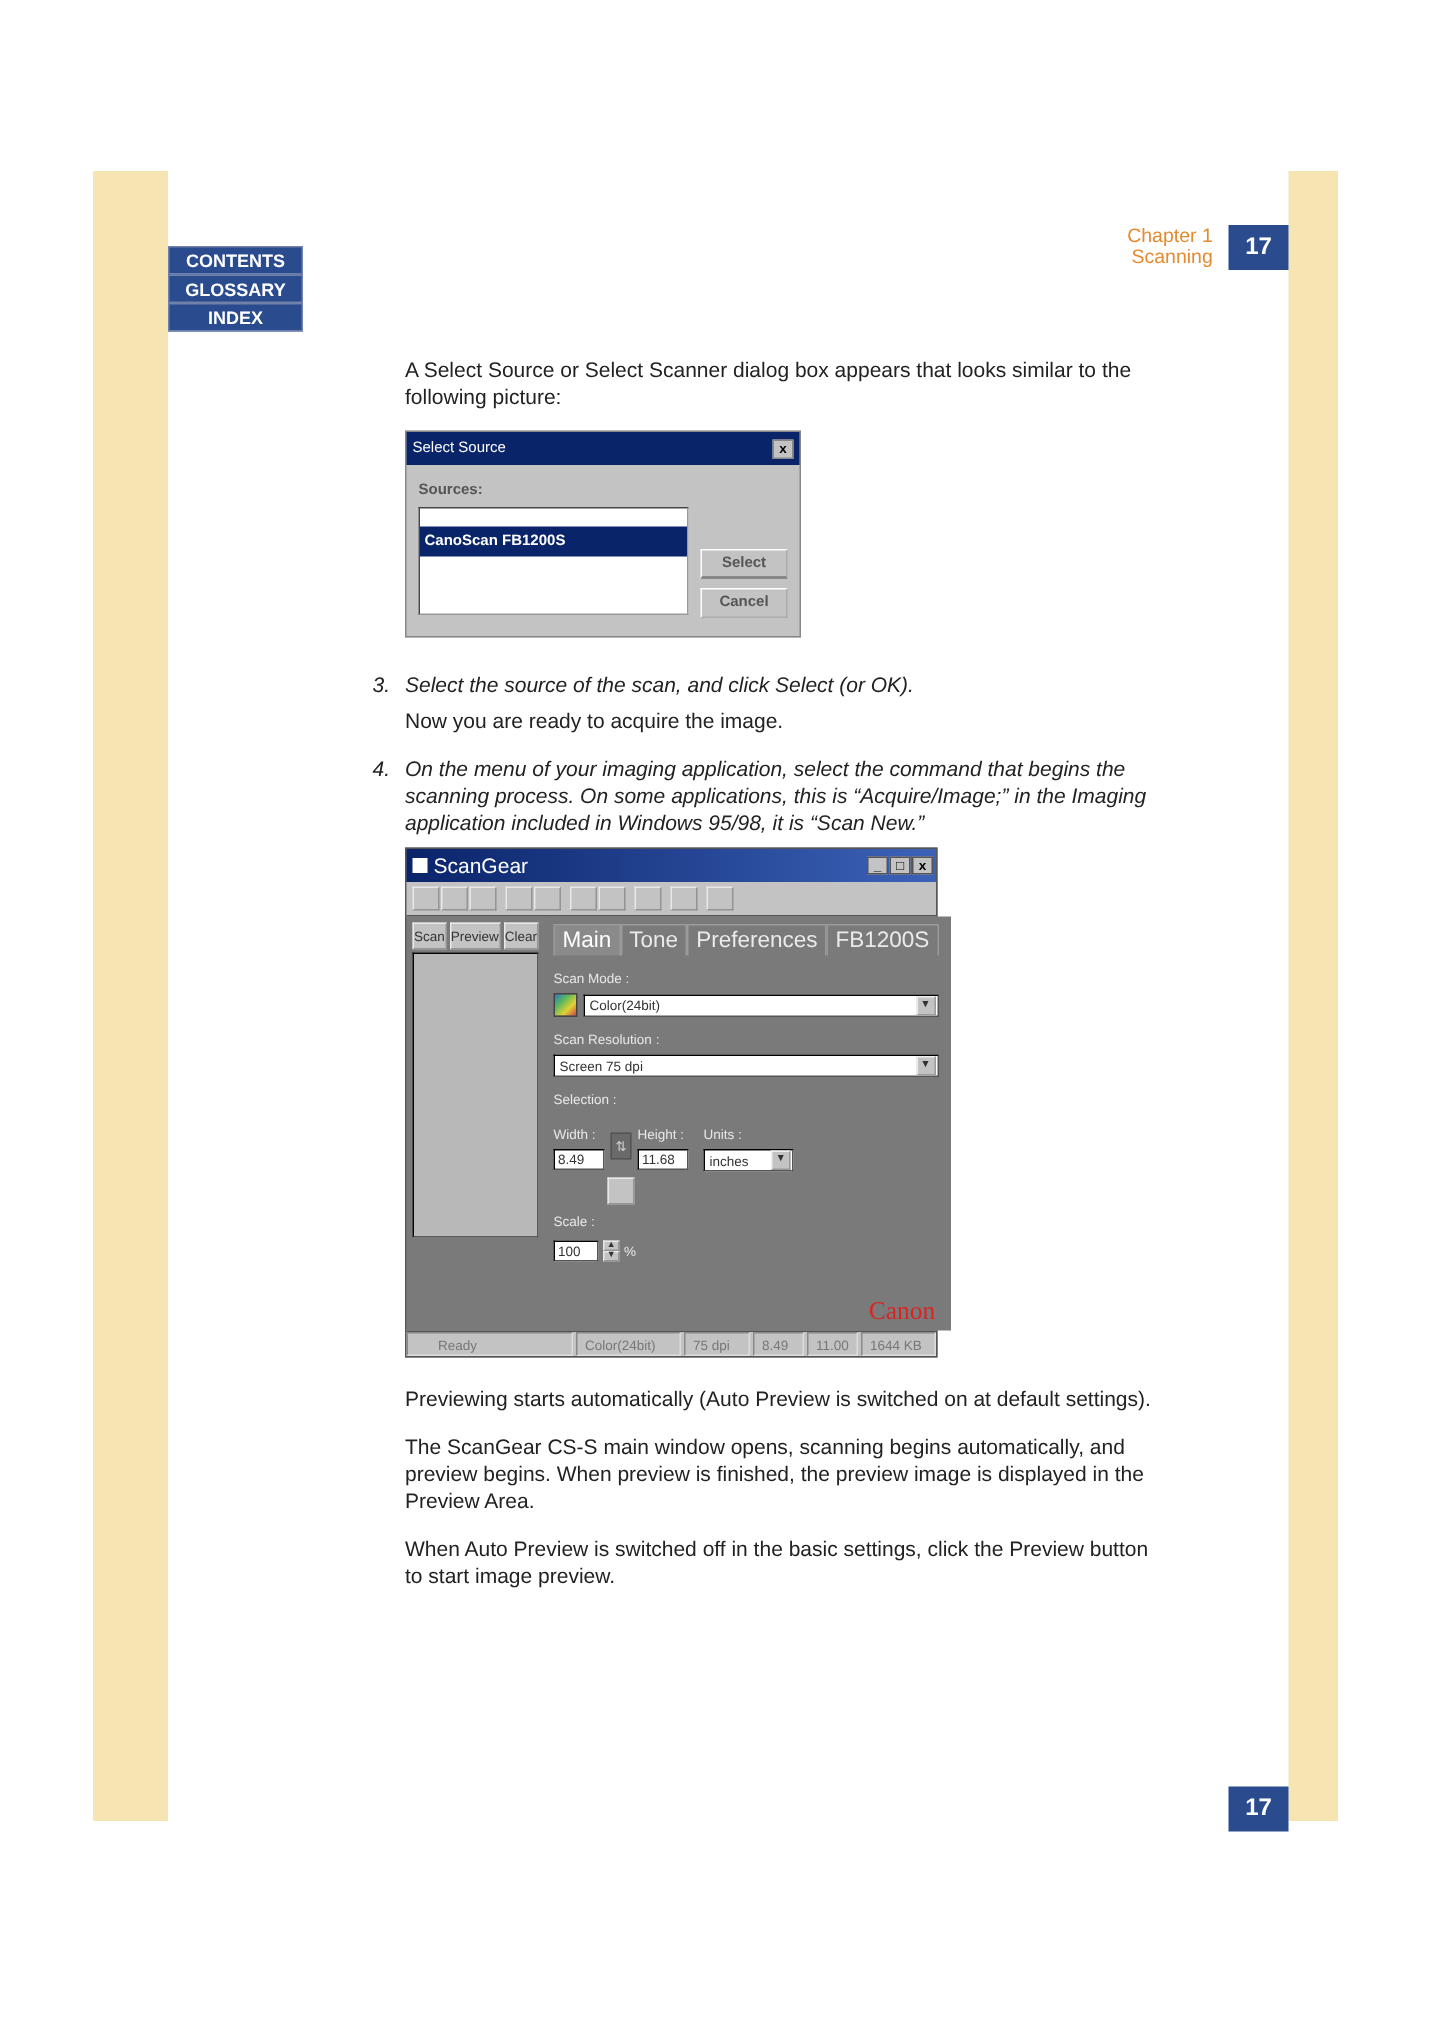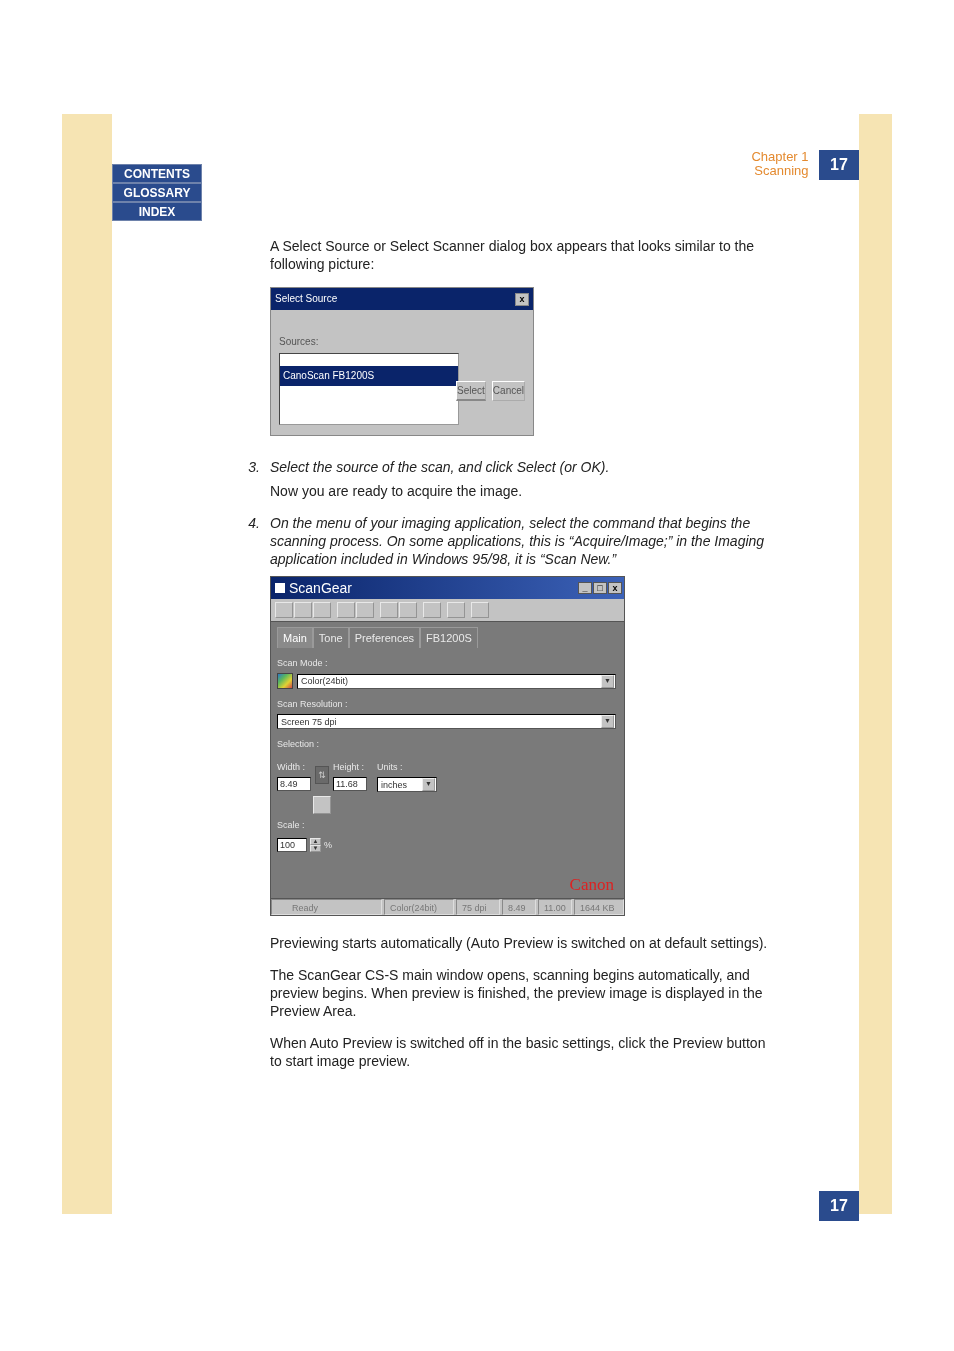--- a/index.html
+++ b/index.html
@@ -103,38 +103,39 @@
     width: 14px; height: 13px;
     background: #c3c3c3;
     color: #000;
     text-align: center;
     line-height: 11px;
     font-weight: bold;
     border: 1px solid #888;
     font-size: 9px;
   }
   .dlg1-body {
-    padding: 23px 8px 10px 8px;
+    padding: 8px 8px 10px 8px;
     display: flex;
     gap: 8px;
+    font-weight: bold;
   }
   .dlg1-left { flex: 1; }
   .dlg1-label { color: #555; font-size: 10px; margin-bottom: 2px;}
   .dlg1-list {
     background: #fff;
     border: 1px inset #999;
     height: 72px;
   }
   .dlg1-list-item {
     background: #0a246a;
     color: #fff;
     padding: 1px 3px;
     margin-top: 12px;
   }
-  .dlg1-btns { width: 58px; display:flex; gap:6px; justify-content:flex-end; padding-bottom:2px; padding-top:48px;}
+  .dlg1-btns { width: 58px; display:flex; flex-direction:column; gap:6px; justify-content:flex-start; padding-bottom:2px; padding-top:48px;}
   .dlg1-btn {
     background: #c3c3c3;
     border: 1px outset #fff;
     height: 20px;
     line-height: 18px;
     text-align: center;
     color: #555;
     font-size: 10px;
   }
   .dlg1-btn.sel { border-bottom: 2px solid #888; }
@@ -184,21 +185,21 @@
   .dlg2-preview {
     background:#b8b8b8;
     height: 190px;
     border:1px inset #5a5a5a;
   }
   .dlg2-right {
     flex: 1;
     padding: 5px 8px 4px 6px;
     background: #7a7a7a;
   }
-  .tabstrip { display:flex; gap:0; font-size:11px; color:#eaeaea; margin-bottom:6px;}
+  .tabstrip { display:flex; gap:0; font-size:15px; color:#eaeaea; margin-bottom:6px;}
   .tabstrip span { padding: 1px 5px; border:1px solid #9a9a9a; border-bottom:none; background:#7a7a7a;}
   .tabstrip span.active { background:#8a8a8a; color:#fff; }
   .formlabel { font-size:9px; color:#e8e8e8; margin: 3px 0 1px 0; text-decoration: none;}
   .modebox { display:flex; align-items:center; gap:4px; }
   .modeicon { width:16px; height:16px; background: linear-gradient(135deg,#2a78c8,#5cb85c,#e2d233,#d04545); border:1px solid #444;}
   .dropdown { flex:1; background:#fff; border:1px inset #555; height:15px; display:flex; justify-content:space-between; align-items:center; padding:0 1px 0 3px; color:#333; font-size:9px;}
   .dd-arrow { width:13px; height:13px; background:#c3c3c3; border:1px outset #eee; text-align:center; line-height:10px; font-size:7px; color:#333;}
   .selrow { display:flex; gap:4px; align-items:flex-start; margin-top:2px;}
   .smfield { width:34px; height:14px; background:#fff; border:1px inset #555; color:#333; font-size:9px; padding-left:2px; line-height:12px;}
   .chainicon { width:14px; height:18px; background:#6a6a6a; border:1px solid #555; margin-top:11px; display:flex; align-items:center; justify-content:center; color:#ccc; font-size:9px;}
@@ -308,20 +309,28 @@
       <div class="tb-btn"></div>
       <div class="tb-btn"></div>
       <div class="tb-gap"></div>
       <div class="tb-btn"></div>
       <div class="tb-gap"></div>
       <div class="tb-btn"></div>
       <div class="tb-gap"></div>
       <div class="tb-btn"></div>
     </div>
     <div class="dlg2-main">
+      <div class="dlg2-left">
+        <div class="dlg2-tabs">
+          <div class="dlg2-tab">Scan</div>
+          <div class="dlg2-tab">Preview</div>
+          <div class="dlg2-tab">Clear</div>
+        </div>
+        <div class="dlg2-preview"></div>
+      </div>
       <div class="dlg2-right">
         <div class="tabstrip">
           <span class="active">Main</span>
           <span>Tone</span>
           <span>Preferences</span>
           <span>FB1200S</span>
         </div>
         <div class="formlabel"><span>Scan Mode :</span></div>
         <div class="modebox">
           <div class="modeicon"></div>

